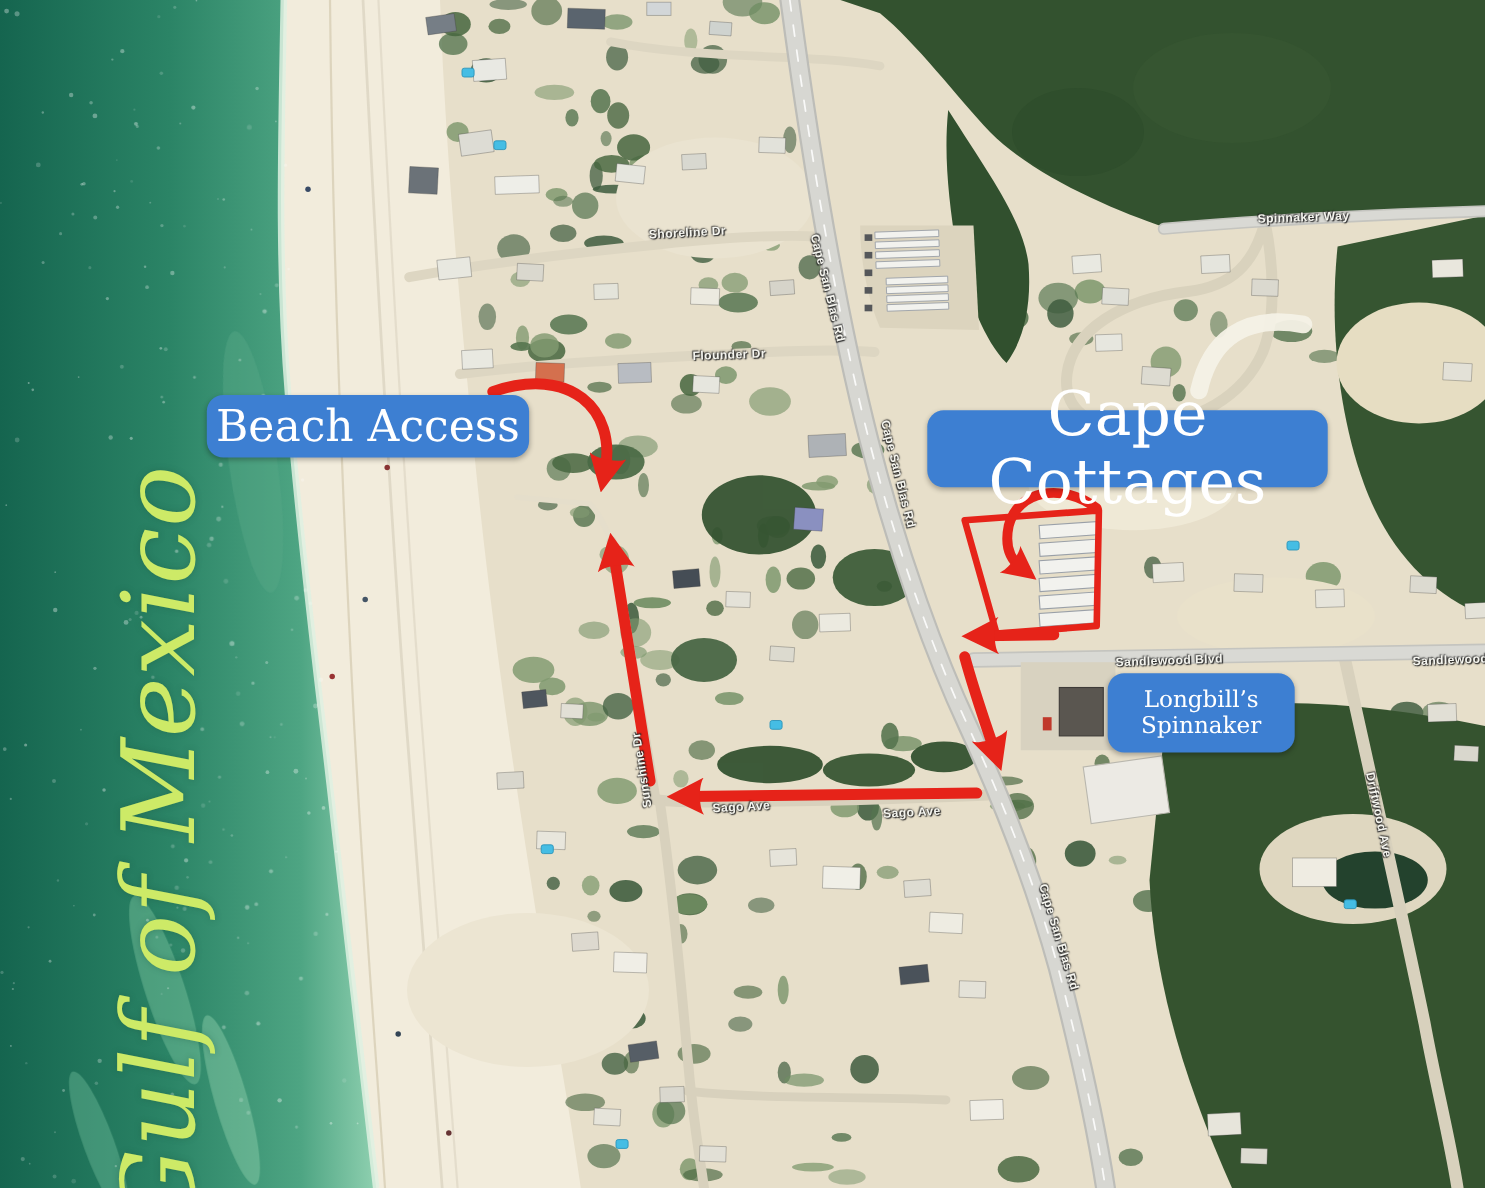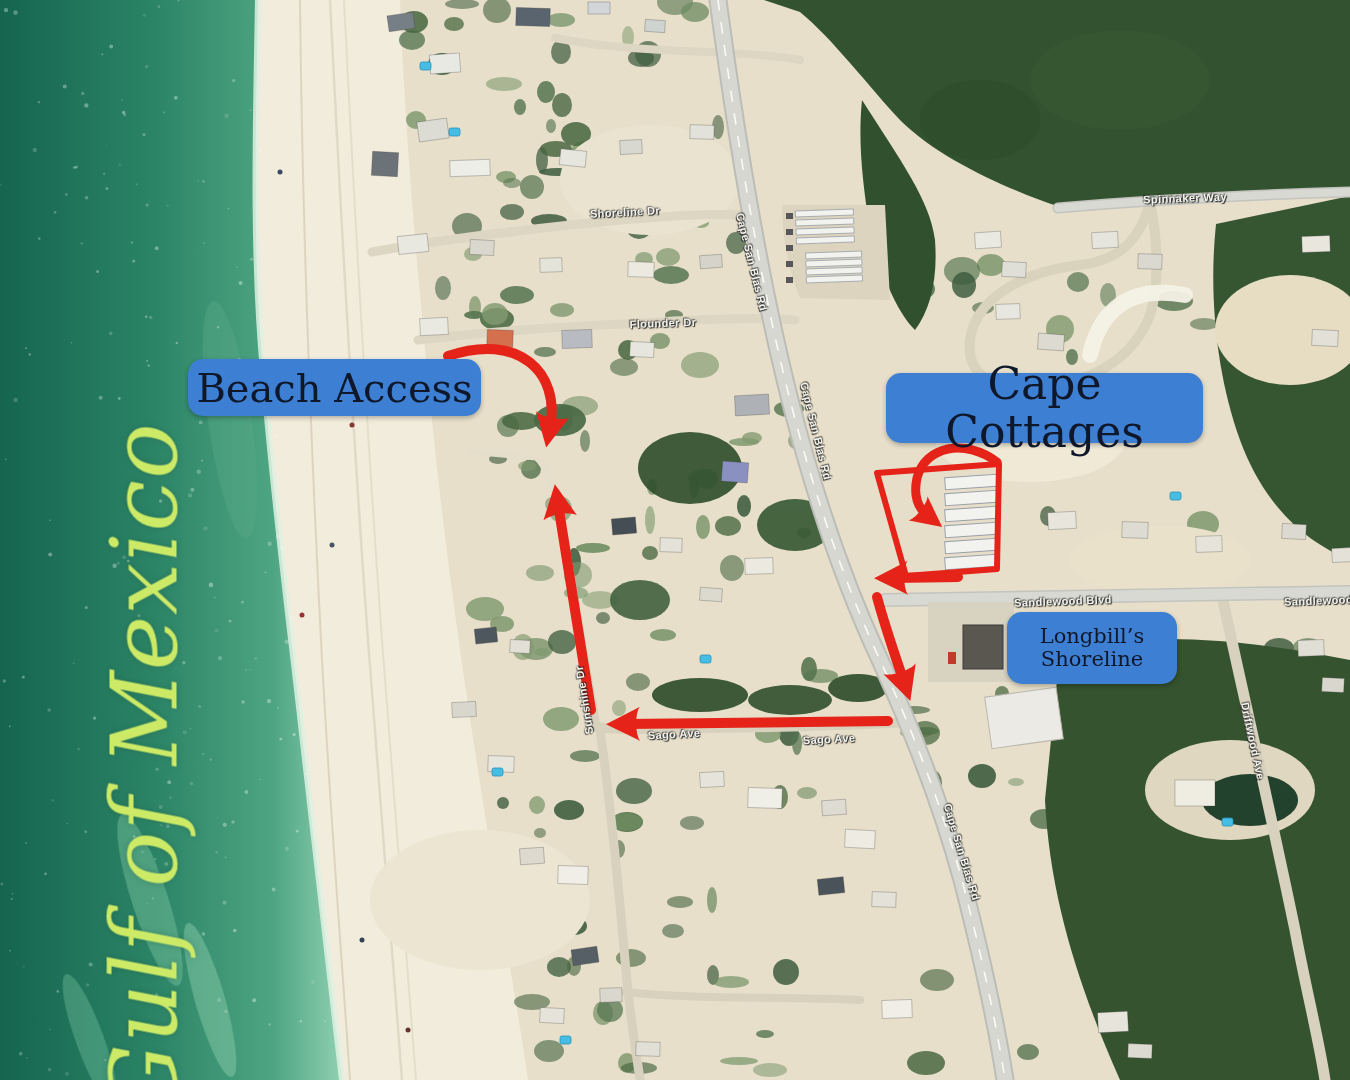--- a/index.html
+++ b/index.html
@@ -1,26 +1,26 @@
 <!DOCTYPE html>
 <html><head>
 <meta charset="utf-8">
 <style>
   html,body{margin:0;padding:0;background:#222;}
   #stage{position:relative;width:1350px;height:1080px;overflow:hidden;
          font-family:"Liberation Sans",sans-serif;background:#e7dfca;}
   #scene{position:absolute;left:0;top:0;}
   
-  .callout{position:absolute;background:#3d7fd2;color:#0f172a;
+  .callout{position:absolute;background:#3d7fd2;color:#ffffff;
            font-family:"DejaVu Serif","Liberation Serif",serif;
            display:flex;align-items:center;justify-content:center;
            border-radius:15px;box-shadow:0 2px 5px rgba(0,0,0,.28);
            text-align:center;line-height:1.1;}
   #beach-access-label{left:188px;top:359px;width:293px;height:57px;font-size:40px;}
-  #cape-cottages-label{left:886px;top:373px;width:317px;height:70px;font-size:44px;}
+  #cape-cottages-label{left:843px;top:373px;width:364px;height:70px;font-size:56px;}
   #longbills-label{left:1007px;top:612px;width:170px;height:72px;font-size:21px;flex-direction:column;}
   
   .road-label{position:absolute;font-size:11px;font-weight:bold;color:#f5f5ef;
     white-space:nowrap;letter-spacing:.4px;
     text-shadow:1px 1px 1px rgba(35,35,35,.95),-1px -1px 1px rgba(35,35,35,.6),0 0 2px rgba(35,35,35,.9);
     transform:translate(-50%,-50%) rotate(var(--rot,0deg));}
   
   #gulf-label{position:absolute;left:145px;top:770px;
     font-family:"DejaVu Serif","Liberation Serif",serif;font-style:italic;
     font-size:92px;color:#cdea67;white-space:nowrap;
@@ -625,21 +625,21 @@
       <path d="M448,356 C518,332 561,372 550,428" stroke-width="10" marker-end="url(#arrhead)"></path>
     </g>
   </svg>
 
   <div id="gulf-label">Gulf of Mexico</div>
 
   <div class="callout" id="beach-access-label">Beach Access</div>
   <div class="callout" id="cape-cottages-label">Cape Cottages</div>
   <div class="callout" id="longbills-label">
     <span>Longbill’s</span>
-    <span>Shoreline</span>
+    <span>Spinnaker</span>
   </div>
 
   <div class="road-label" style="left:1185px;top:198px;--rot:-2deg">Spinnaker Way</div>
   <div class="road-label" style="left:625px;top:212px;--rot:-3deg">Shoreline Dr</div>
   <div class="road-label" style="left:663px;top:323px;--rot:-2deg">Flounder Dr</div>
   <div class="road-label" style="left:752px;top:262px;--rot:76deg">Cape San Blas Rd</div>
   <div class="road-label" style="left:816px;top:431px;--rot:76deg">Cape San Blas Rd</div>
   <div class="road-label" style="left:962px;top:852px;--rot:73deg">Cape San Blas Rd</div>
   <div class="road-label" style="left:1063px;top:601px;--rot:-2deg">Sandlewood Blvd</div>
   <div class="road-label" style="left:1333px;top:600px;--rot:-2deg">Sandlewood Blvd</div>

